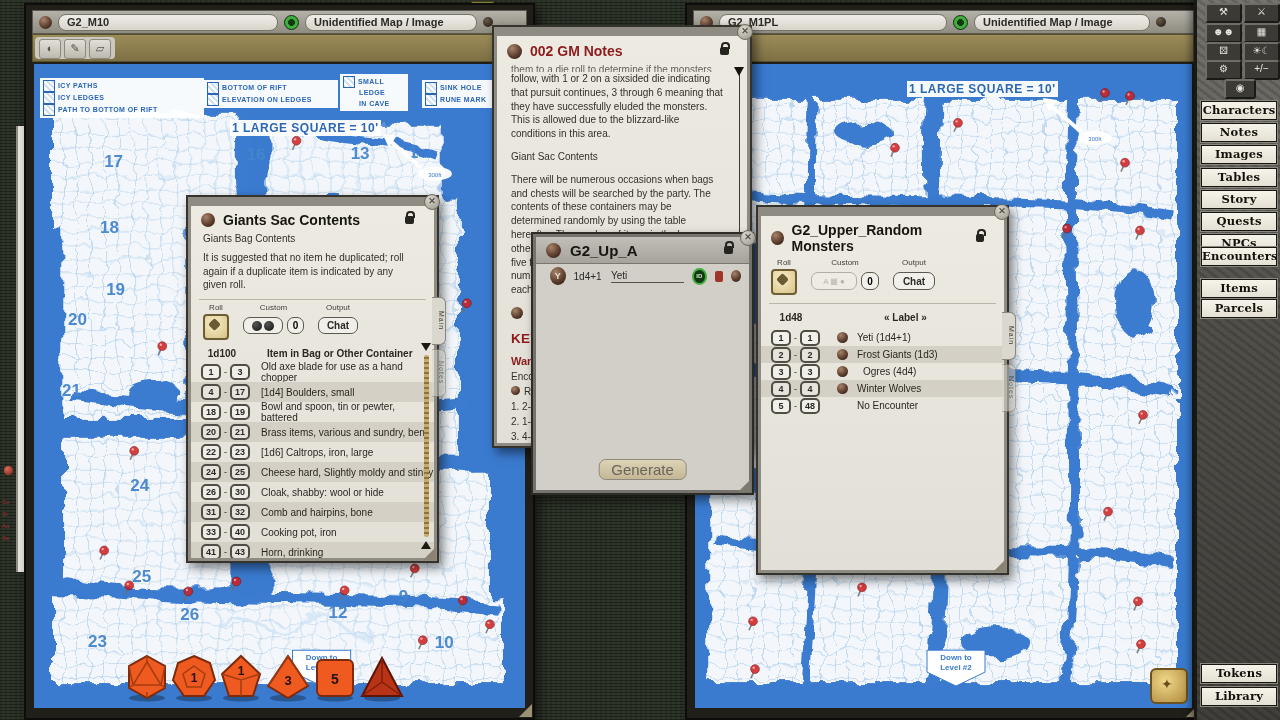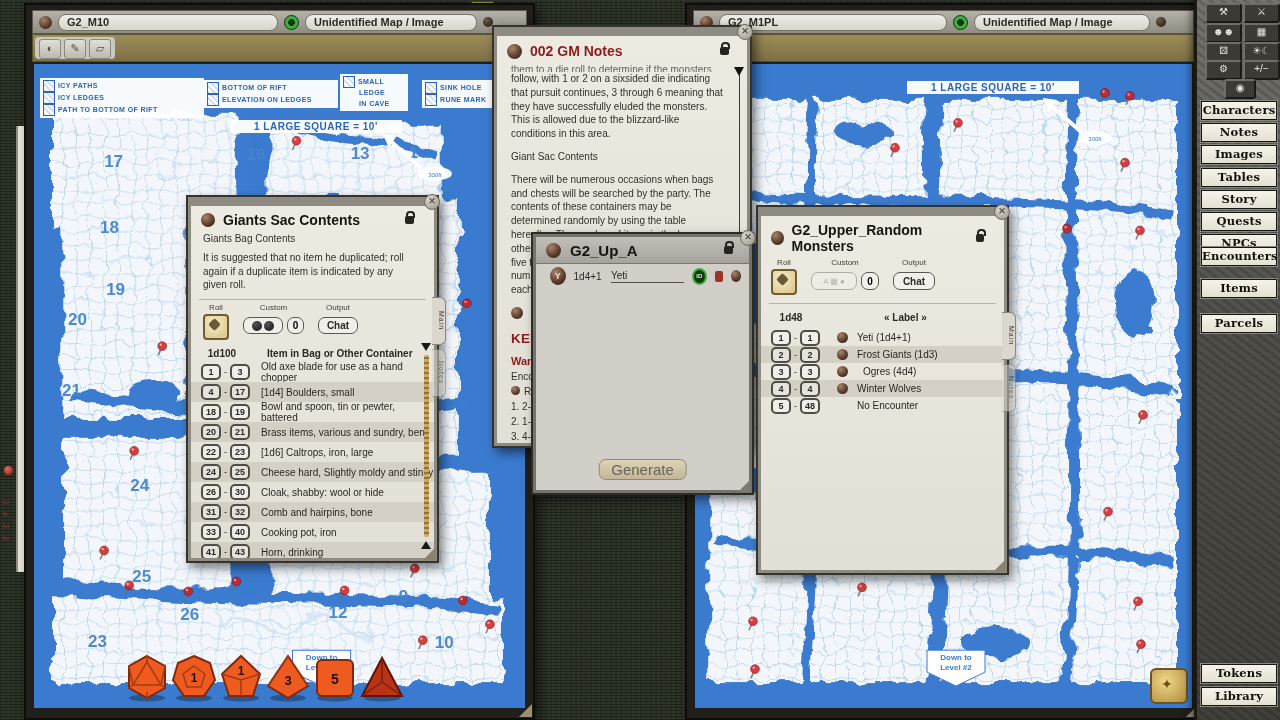--- a/index.html
+++ b/index.html
@@ -48,21 +48,21 @@
   .maparea{position:absolute;left:8px;right:8px;top:59px;bottom:10px;
     background:#3a7bd0;overflow:hidden;}
   .mapsvg{position:absolute;inset:0;}
   
   .legend{position:absolute;background:rgba(255,255,255,.96);color:#2a66b4;
     font-size:7px;font-weight:bold;letter-spacing:.4px;padding:2px 3px;line-height:1.5;}
   .legend .li{display:flex;align-items:center;gap:3px;white-space:nowrap;}
   .lic{width:10px;height:10px;border:1px solid #2a66b4;flex:none;
     background:repeating-linear-gradient(45deg,#cfe2f5 0 2px,#fff 2px 4px);}
   .scalebox{position:absolute;background:rgba(255,255,255,.96);color:#2a66b4;
-    font-size:10px;font-weight:bold;padding:1px 24px;letter-spacing:.5px;white-space:nowrap;text-align:right;}
+    font-size:12px;font-weight:bold;padding:1px 2px;letter-spacing:.5px;white-space:nowrap;text-align:right;}
   
   .parchwin{background:#8e8b82;border:2px solid #35332c;}
   .parchwin .paper{position:absolute;left:3px;right:3px;top:9px;bottom:3px;
     background:linear-gradient(#edeae2,#e2dfd6);overflow:hidden;}
   .ptitle{display:flex;align-items:center;gap:8px;padding:7px 10px 4px 10px;}
   .ptitle .t{font-size:14px;font-weight:bold;}
   .red{color:#8e1b1b;}
   .ctl-label{font-size:8px;color:#44413a;}
   .diebtn{width:22px;height:22px;border-radius:4px;border:2px solid #6d5d35;
     background:radial-gradient(circle at 40% 35%,#f7eecb,#d9c385);position:relative;}
@@ -751,18 +751,18 @@
     <div id="sidebar-buttons">
         <div class="sbbtn" style="top: 101px;">Characters</div>
         <div class="sbbtn" style="top: 123.2px;">Notes</div>
         <div class="sbbtn" style="top: 145.4px;">Images</div>
         <div class="sbbtn" style="top: 167.6px;">Tables</div>
         <div class="sbbtn" style="top: 189.8px;">Story</div>
         <div class="sbbtn" style="top: 212px;">Quests</div>
         <div class="sbbtn" style="top: 234.2px;">NPCs</div>
         <div class="sbbtn" style="top: 247px;">Encounters</div>
         <div class="sbbtn" style="top: 278.6px;">Items</div>
-        <div class="sbbtn" style="top: 314px;">Parcels</div>
+        <div class="sbbtn" style="top: 299px;">Parcels</div>
         <div class="sbbtn" style="top: 664px;">Tokens</div>
         <div class="sbbtn" style="top: 687px;">Library</div>
       </div>
   </div>
 </div>
 
 </body></html>

